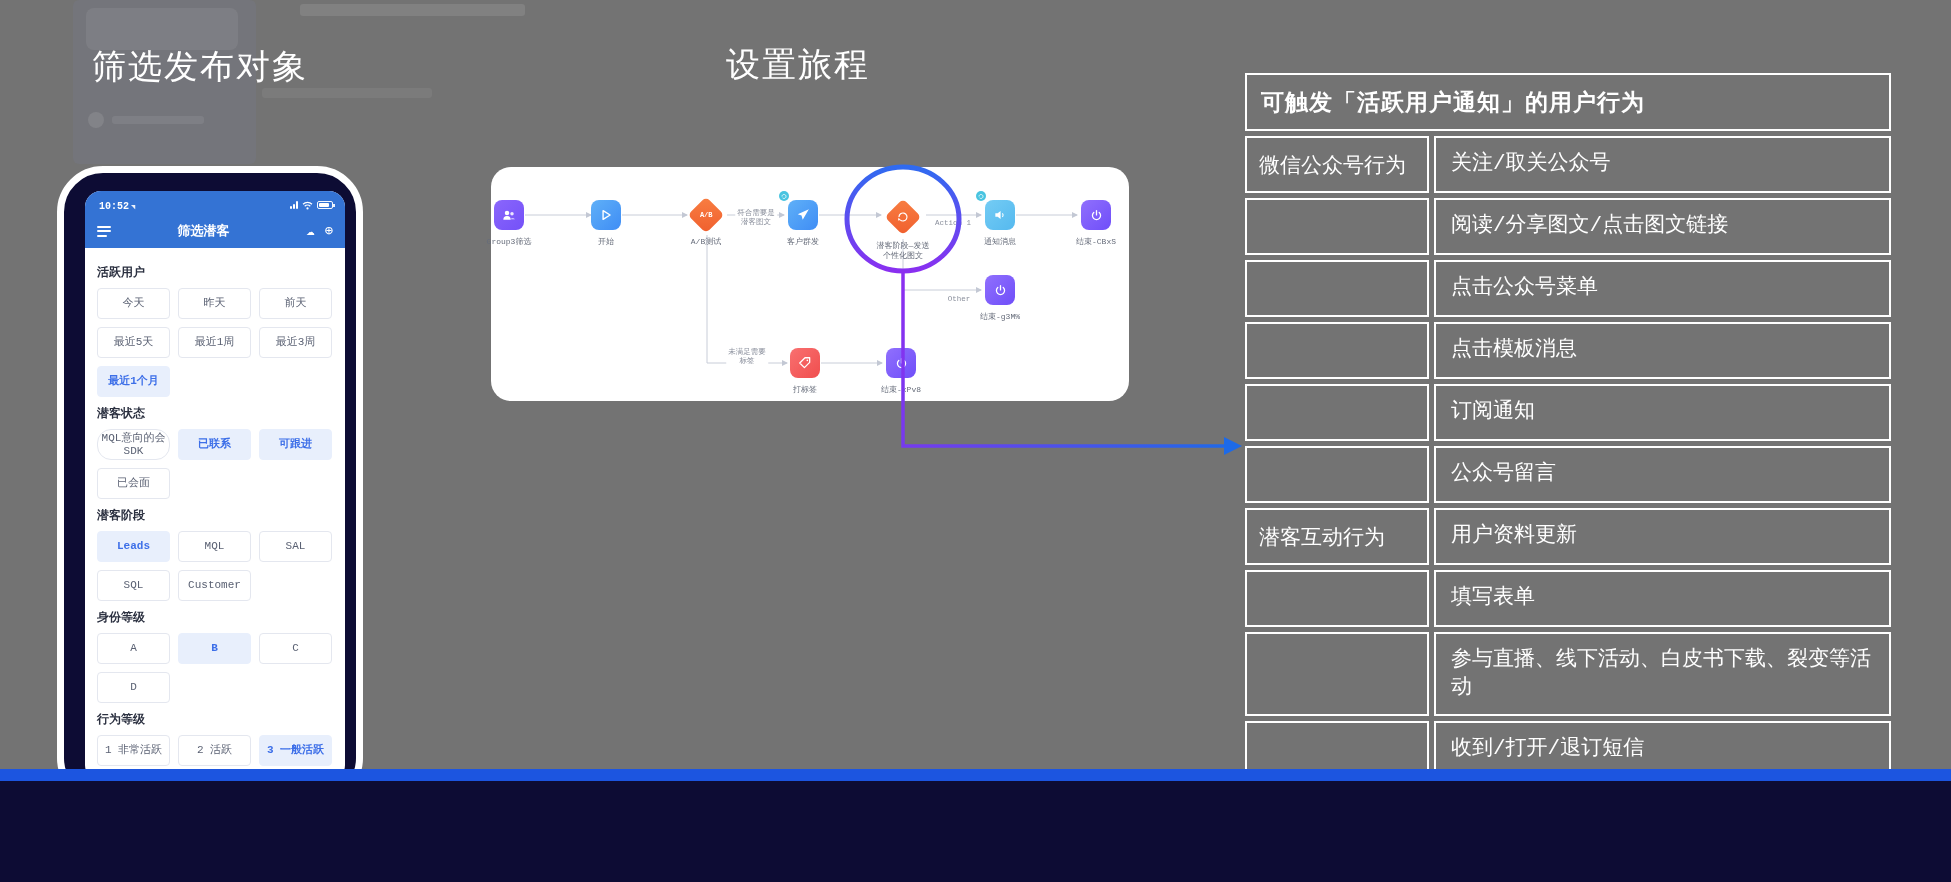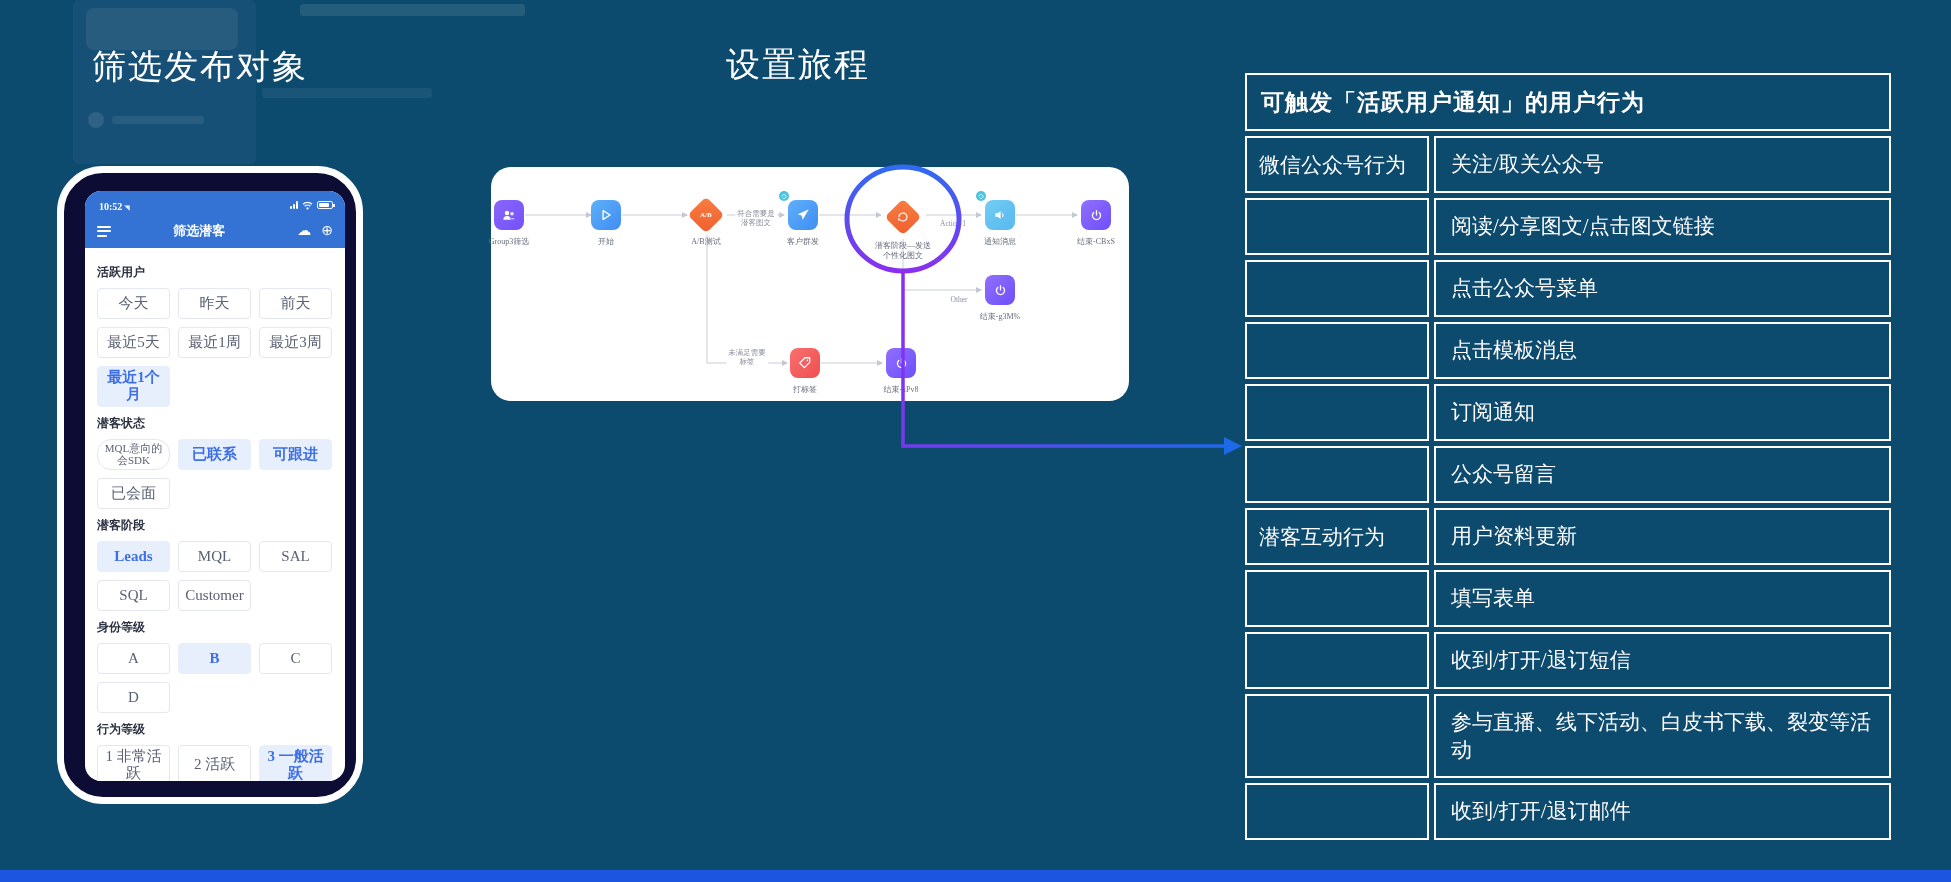--- a/index.html
+++ b/index.html
@@ -1,18 +1,18 @@
 <!DOCTYPE html>
 <html><head>
 <meta charset="utf-8">
 <style>
   * { margin:0; padding:0; box-sizing:border-box; }
   body { background:#0d0c34; }
-  .slide { position:relative; width:1951px; height:882px; background:#0c4a6e; overflow:hidden;
-           font-family:Liberation Serif, serif; }
+  .slide { position:relative; width:1951px; height:781px; background:#737373; overflow:hidden;
+           font-family:Liberation Mono, monospace; }
 
   
   .ghost-panel { position:absolute; left:73px; top:0; width:183px; height:164px;
                  background:rgba(125,135,200,0.10); border-radius:6px; }
   .ghost-bubble { position:absolute; left:86px; top:8px; width:152px; height:42px;
                   background:rgba(255,255,255,0.07); border-radius:8px; }
   .ghost-dot { position:absolute; left:88px; top:112px; width:16px; height:16px;
                background:rgba(255,255,255,0.10); border-radius:50%; }
   .ghost-line1 { position:absolute; left:112px; top:116px; width:92px; height:8px;
                  background:rgba(255,255,255,0.08); border-radius:3px; }
@@ -46,21 +46,21 @@
   .hamburger { width:14px; display:flex; flex-direction:column; gap:2.5px; }
   .hamburger i { display:block; height:2px; background:#fff; border-radius:1px; }
   .hamburger i:nth-child(3){ width:10px; }
   .nav-title { flex:1; text-align:center; font-size:13px; font-weight:bold; }
   .nav-ico { font-size:14px; line-height:1; margin-left:10px; }
 
   .phone-body { padding:8px 13px 0 12px; }
   .sec-label { font-size:12px; font-weight:bold; color:#2b3040; margin:8px 0 7px; }
   .chip-grid { display:grid; grid-template-columns:repeat(3,1fr); gap:8px; margin-bottom:8px; }
   .chip { min-height:31px; display:flex; align-items:center; justify-content:center;
-          border:1px solid #e4e7ef; border-radius:4px; font-size:15px; color:#5a6173;
+          border:1px solid #e4e7ef; border-radius:4px; font-size:11px; color:#5a6173;
           background:#fff; text-align:center; line-height:1.15; padding:2px 2px; }
   .chip.sel { background:#e8effc; border-color:#e8effc; color:#3d6fe8; font-weight:bold; }
   .chip.tiny { font-size:11px;border-radius:14px; }
   .phone-footer { display:flex; gap:10px; margin-top:10px; }
   .btn-clear { flex:0 0 92px; height:36px; border:1px solid #e4e7ef; border-radius:4px;
                color:#5a6173; display:flex; align-items:center; justify-content:center; font-size:12px; background:#fff; }
   .btn-primary { flex:1; background:#3d6fe8; color:#fff; border-radius:4px; height:36px;
                  display:flex; align-items:center; justify-content:center; font-size:12px; font-weight:bold; }
 
   
@@ -374,27 +374,27 @@
       <div class="t-act">公众号留言</div>
     </div>
     <div class="t-row">
       <div class="t-cat">潜客互动行为</div>
       <div class="t-act">用户资料更新</div>
     </div>
     <div class="t-row">
       <div class="t-cat"></div>
       <div class="t-act">填写表单</div>
     </div>
+    <div class="t-row tall">
+      <div class="t-cat"></div>
+      <div class="t-act">参与直播、线下活动、白皮书下载、裂变等活动</div>
+    </div>
     <div class="t-row">
       <div class="t-cat"></div>
       <div class="t-act">收到/打开/退订短信</div>
-    </div>
-    <div class="t-row tall">
-      <div class="t-cat"></div>
-      <div class="t-act">参与直播、线下活动、白皮书下载、裂变等活动</div>
     </div>
     <div class="t-row">
       <div class="t-cat"></div>
       <div class="t-act">收到/打开/退订邮件</div>
     </div>
   </div>
 
   <div class="bottom-bar"></div>
 </div>
 

